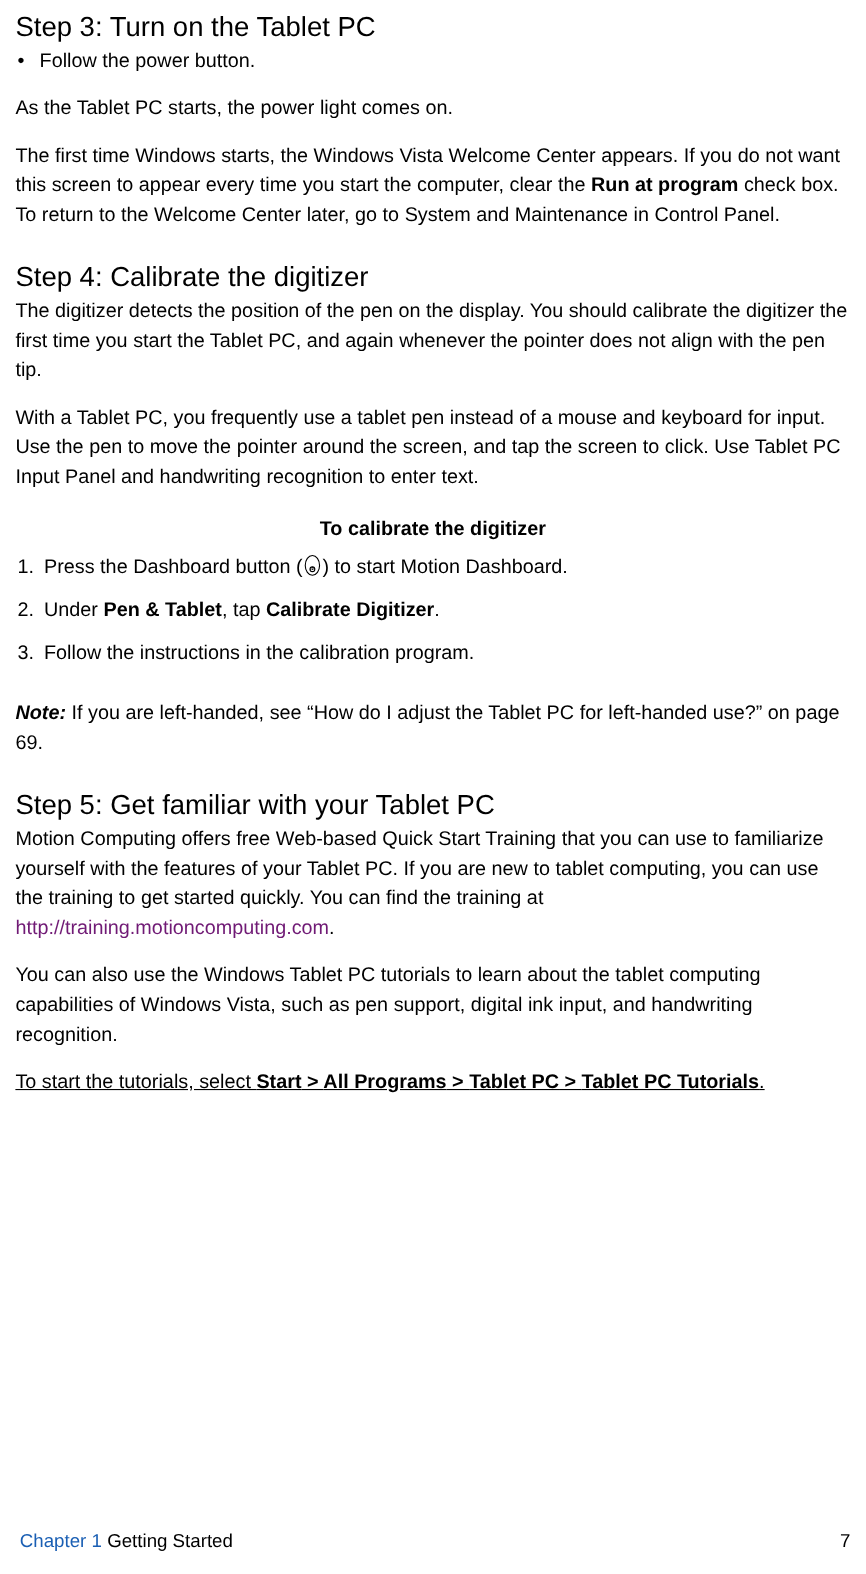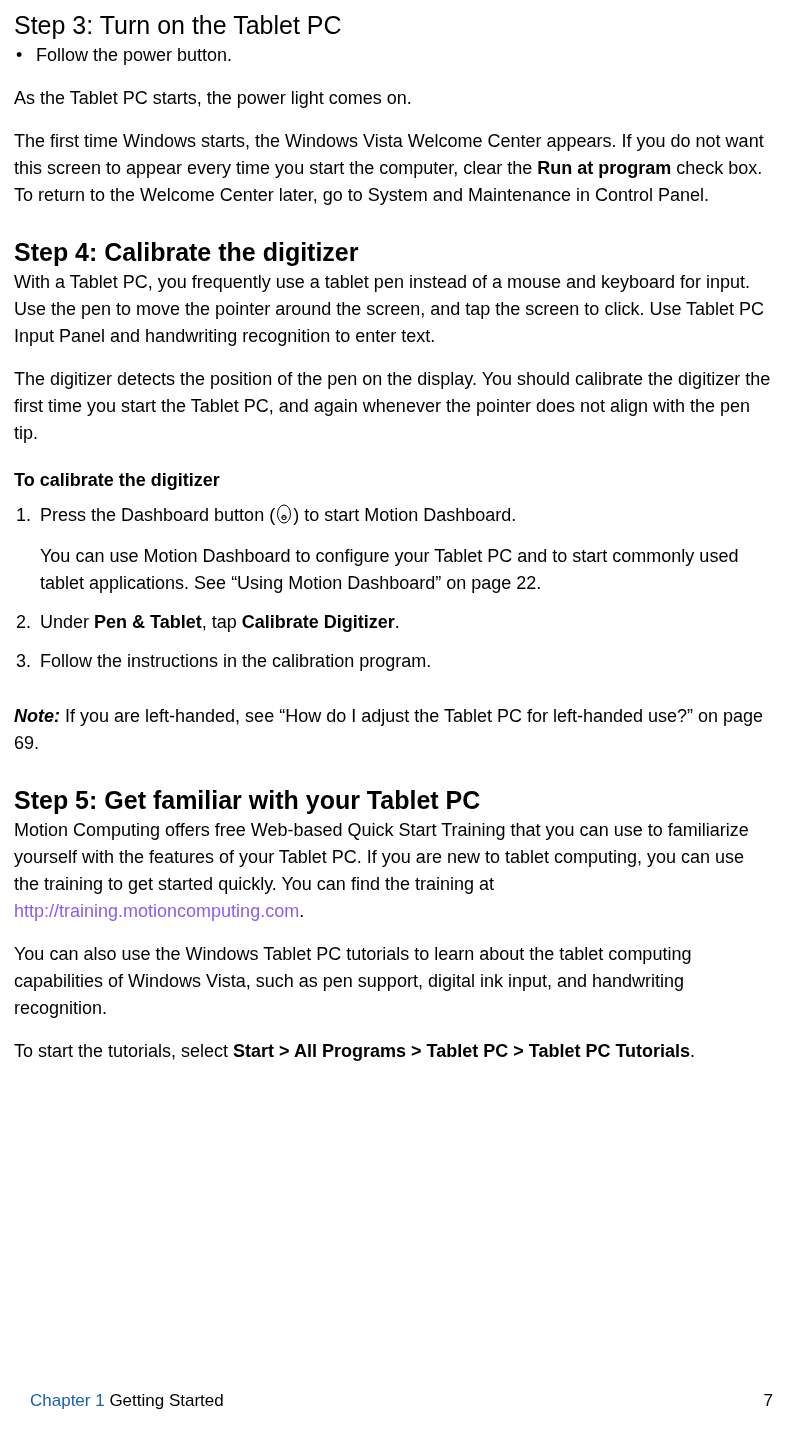--- a/index.html
+++ b/index.html
@@ -10,21 +10,21 @@
     margin: 0;
     padding: 10px 14px 20px 14px;
     width: 787px;
     min-height: 1431px;
     box-sizing: border-box;
     position: relative;
     background: #fff;
   }
   h2 {
     font-size: 25px;
-    font-weight: 700;
+    font-weight: 400;
     margin: 0 0 2px 0;
     line-height: 1.2;
   }
   h2.first {
     font-weight: 500;
     margin-top: 0;
   }
   p {
     margin: 0 0 16px 0;
   }
@@ -58,90 +58,91 @@
     padding-left: 4px;
     margin-bottom: 12px;
   }
   ol.numbered li p {
     margin-top: 14px;
     margin-bottom: 0;
   }
   .subhead {
     font-weight: 700;
     margin: 20px 0 8px 0;
+    text-align: center;
   }
   .note-label {
     font-weight: 700;
     font-style: italic;
   }
   .link {
-    color: #8b5cf6;
+    color: #701a75;
   }
   a.link {
     text-decoration: none;
   }
   .footer {
     position: absolute;
     bottom: 18px;
-    left: 30px;
+    left: 18px;
     right: 14px;
     display: flex;
     justify-content: space-between;
     font-size: 17px;
     margin-top: 20px;
   }
   .footer .chap {
     color: #1a5fb4;
   }
   .dash-icon {
     display: inline-block;
     vertical-align: -3px;
     margin: 0 1px;
   }
   .dash-icon svg {
     display: block;
   }
   .tight {
     margin-bottom: 10px;
+    text-decoration: underline;
   }
 </style>
 </head>
 <body>
 
 <h2 class="first">Step 3: Turn on the Tablet PC</h2>
 <ul class="bullet">
   <li>Follow the power button.</li>
 </ul>
 <p>As the Tablet PC starts, the power light comes on.</p>
 <p>
   <span>The first time Windows starts, the Windows Vista Welcome Center appears. If you do not want this screen to appear every time you start the computer, clear the </span><span class="bold">Run at program</span><span> check box. To return to the Welcome Center later, go to System and Maintenance in Control Panel.</span>
 </p>
 
 <div class="section">
   <h2>Step 4: Calibrate the digitizer</h2>
+  <p>The digitizer detects the position of the pen on the display. You should calibrate the digitizer the first time you start the Tablet PC, and again whenever the pointer does not align with the pen tip.</p>
   <p>With a Tablet PC, you frequently use a tablet pen instead of a mouse and keyboard for input. Use the pen to move the pointer around the screen, and tap the screen to click. Use Tablet PC Input Panel and handwriting recognition to enter text.</p>
-  <p>The digitizer detects the position of the pen on the display. You should calibrate the digitizer the first time you start the Tablet PC, and again whenever the pointer does not align with the pen tip.</p>
 
   <div class="subhead">To calibrate the digitizer</div>
 
   <ol class="numbered">
     <li>
       <span>Press the Dashboard button (</span><span class="dash-icon">
         <svg width="16" height="20" viewBox="0 0 16 20">
           <ellipse cx="8" cy="10" rx="6.5" ry="9" fill="none" stroke="#000" stroke-width="1"></ellipse>
           <circle cx="8" cy="13.5" r="2.2" fill="none" stroke="#000" stroke-width="1"></circle>
           <circle cx="8" cy="13.5" r="0.6" fill="#000"></circle>
           <line x1="8" y1="11.3" x2="8" y2="12.5" stroke="#000" stroke-width="0.8"></line>
           <line x1="5.9" y1="13.5" x2="7" y2="13.5" stroke="#000" stroke-width="0.8"></line>
           <line x1="9" y1="13.5" x2="10.1" y2="13.5" stroke="#000" stroke-width="0.8"></line>
           <line x1="6.5" y1="12" x2="7.2" y2="12.7" stroke="#000" stroke-width="0.8"></line>
           <line x1="9.5" y1="12" x2="8.8" y2="12.7" stroke="#000" stroke-width="0.8"></line>
         </svg>
       </span><span>) to start Motion Dashboard.</span>
-      <p>You can use Motion Dashboard to configure your Tablet PC and to start commonly used tablet applications. See “Using Motion Dashboard” on page 22.</p>
     </li>
     <li>
       <span>Under </span><span class="bold">Pen &amp; Tablet</span><span>, tap </span><span class="bold">Calibrate Digitizer</span><span>.</span>
     </li>
     <li>Follow the instructions in the calibration program.</li>
   </ol>
 
   <p>
     <span class="note-label">Note:</span><span> If you are left-handed, see “How do I adjust the Tablet PC for left-handed use?” on page 69.</span>
   </p>

